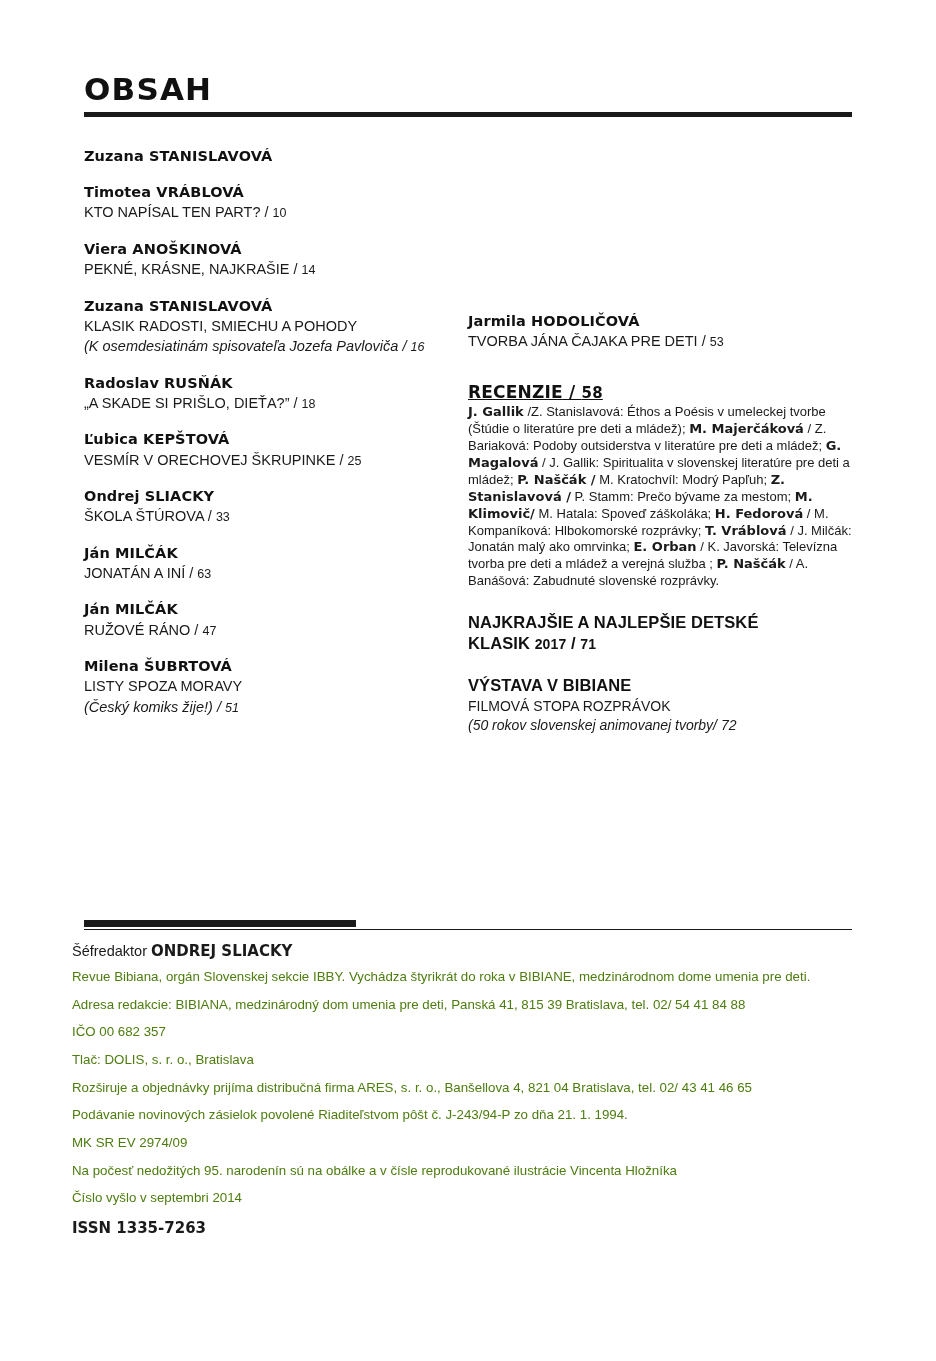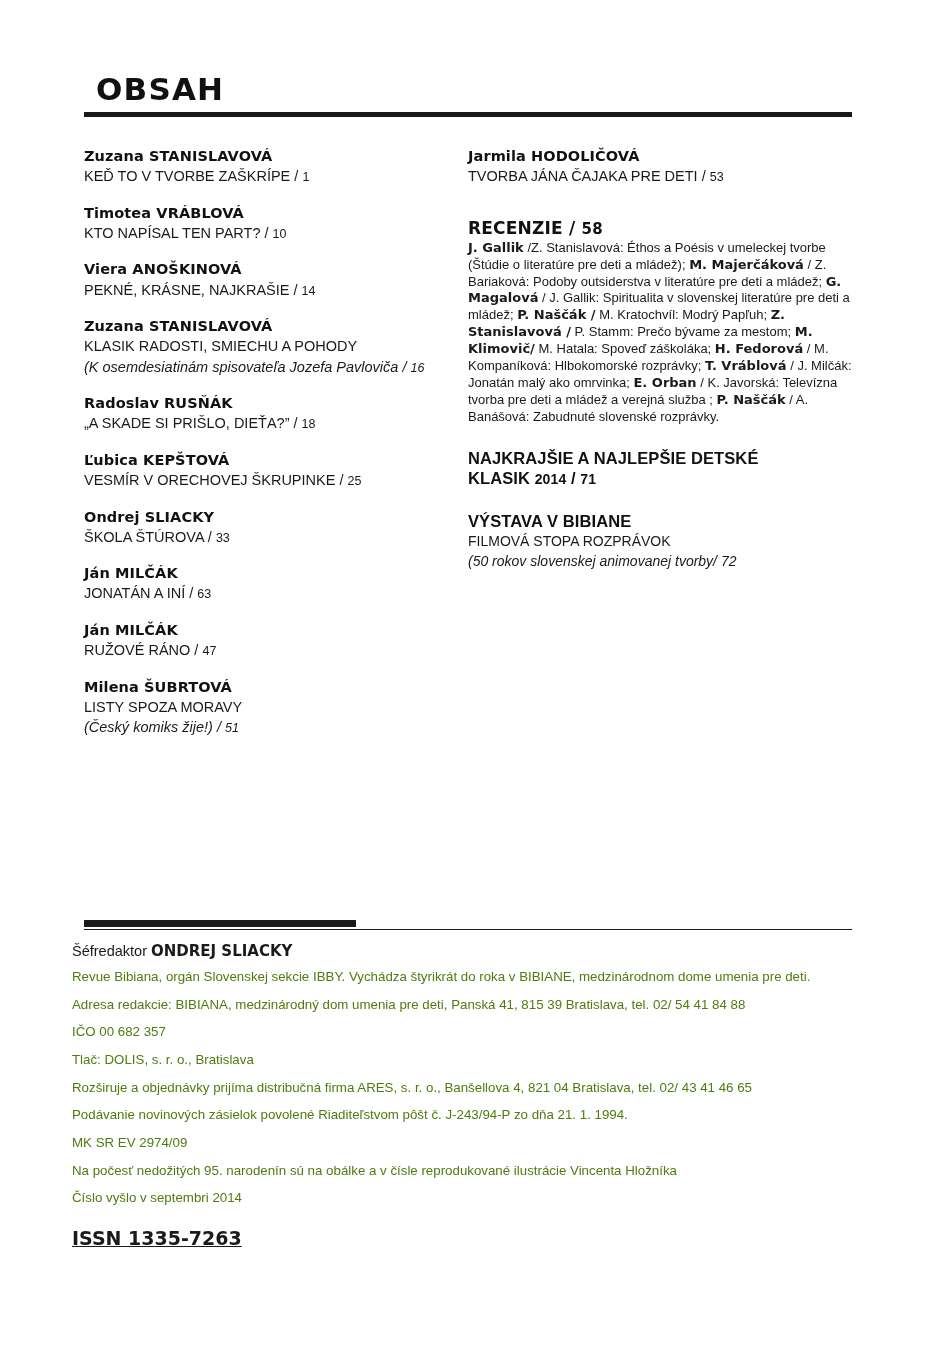--- a/index.html
+++ b/index.html
@@ -28,34 +28,35 @@
     top: 72px;
     width: 768px;
   }
   
   .title {
     font-family: "DejaVu Sans", sans-serif;
     font-weight: bold;
     font-size: 31px;
     letter-spacing: 1.2px;
     color: #111;
-    margin: 0 0 6px 12px;
+    margin: 0 0 6px 0;
     line-height: 1.1;
   }
   .title-rule {
     height: 5px;
     background: #1a1a1a;
     width: 768px;
     margin-bottom: 30px;
   }
   
   .cols {
     display: flex;
     gap: 0px;
     width: 768px;
+    align-items: flex-end;
   }
   .col {
     width: 384px;
     box-sizing: border-box;
   }
   .col.left { padding-right: 28px; }
   .col.right { padding-left: 0px; }
 
   .entry { margin-bottom: 18px; }
   .entry .author {
@@ -80,20 +81,21 @@
     font-style: italic;
   }
   
   .section-head {
     font-family: "DejaVu Sans", sans-serif;
     font-weight: bold;
     font-size: 17px;
     color: #111;
     margin-bottom: 2px;
     letter-spacing: 0.2px;
+    text-decoration: underline;
   }
   .section-head .pg { font-size: 15px; }
   .rec-body {
     font-family: "Liberation Sans", sans-serif;
     font-size: 13px;
     line-height: 1.30;
     color: #1a1a1a;
   }
   .rec-body b {
     font-family: "DejaVu Sans", sans-serif;
@@ -154,42 +156,40 @@
   }
   .footer p {
     font-size: 13.3px;
     line-height: 1.33;
     margin: 0 0 10px 0;
     color: #4d7c0f;
   }
   .footer .issn {
     font-family: "DejaVu Sans", sans-serif;
     font-weight: bold;
-    font-size: 19px;
-    margin-top: 20px;
-    text-decoration: underline;
+    font-size: 15px;
+    margin-top: 12px;
   }
 </style>
 </head>
 <body>
 
 <div class="page">
 
   <div class="content">
 
     <h1 class="title">OBSAH</h1>
     <div class="title-rule"></div>
 
     <div class="cols">
 
       <div class="col left">
 
         <div class="entry">
           <div class="author">Zuzana STANISLAVOVÁ</div>
-          <div class="t"><span>KEĎ TO V TVORBE ZAŠKRÍPE</span> / <span class="pg">1</span></div>
         </div>
 
         <div class="entry">
           <div class="author">Timotea VRÁBLOVÁ</div>
           <div class="t"><span>KTO NAPÍSAL TEN PART?</span> / <span class="pg">10</span></div>
         </div>
 
         <div class="entry">
           <div class="author">Viera ANOŠKINOVÁ</div>
           <div class="t"><span>PEKNÉ, KRÁSNE, NAJKRAŠIE</span> / <span class="pg">14</span></div>
@@ -257,21 +257,21 @@
             <b>E. Orban</b> <span>/ K. Javorská: Televízna tvorba pre deti a mládež a verejná služba ;</span>
             <b>P. Naščák</b> <span>/ A. Banášová: Zabudnuté slovenské rozprávky.</span>
           </div>
         </div>
 
         <div class="gap-24"></div>
 
         <div>
           <div class="block-head">
             <span>NAJKRAJŠIE A NAJLEPŠIE DETSKÉ</span><br>
-            <span>KLASIK</span> <span class="pg">2014</span> / <span class="pg">71</span>
+            <span>KLASIK</span> <span class="pg">2017</span> / <span class="pg">71</span>
           </div>
         </div>
 
         <div class="gap-24"></div>
 
         <div>
           <div class="block-head">VÝSTAVA V BIBIANE</div>
           <div class="block-sub">FILMOVÁ STOPA ROZPRÁVOK</div>
           <div class="block-sub"><span class="ital">(50 rokov slovenskej animovanej tvorby/</span> <span class="pg ital">72</span></div>
         </div>

